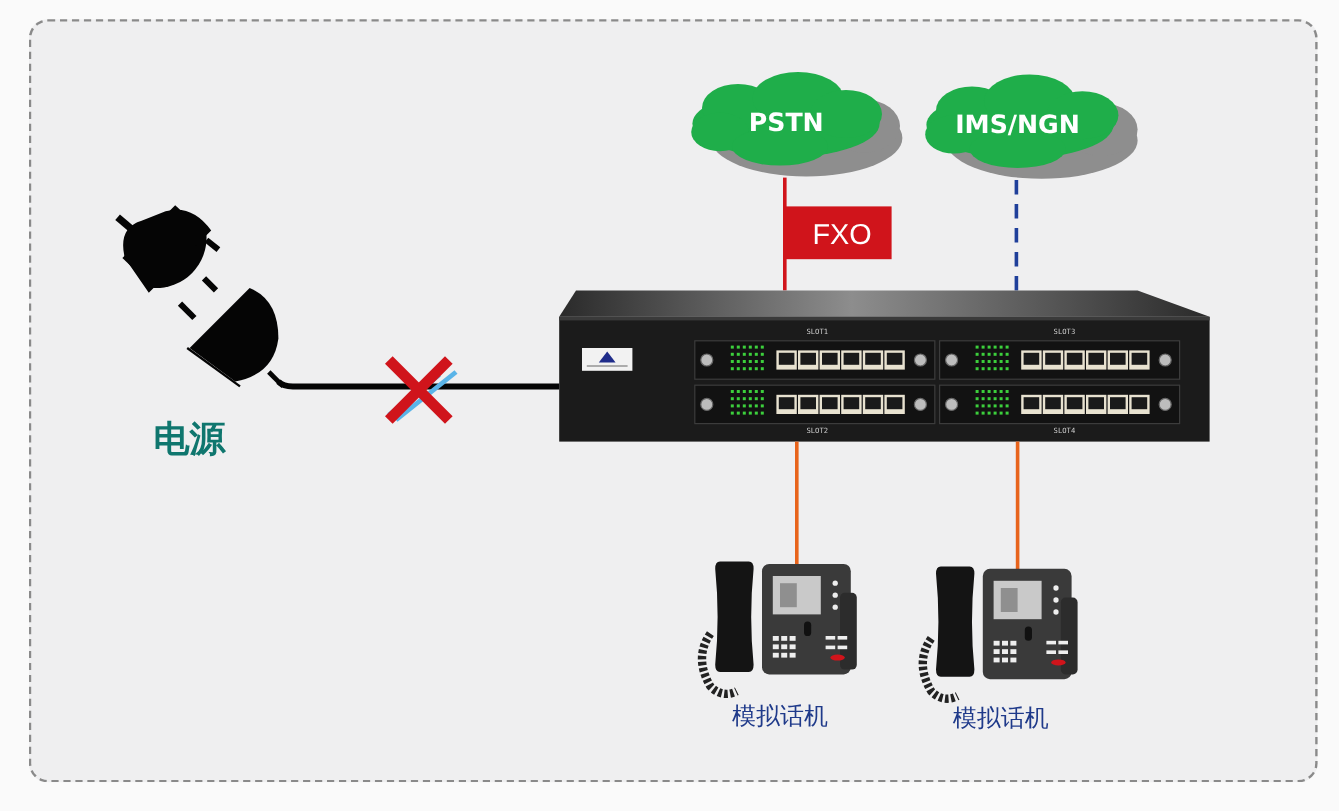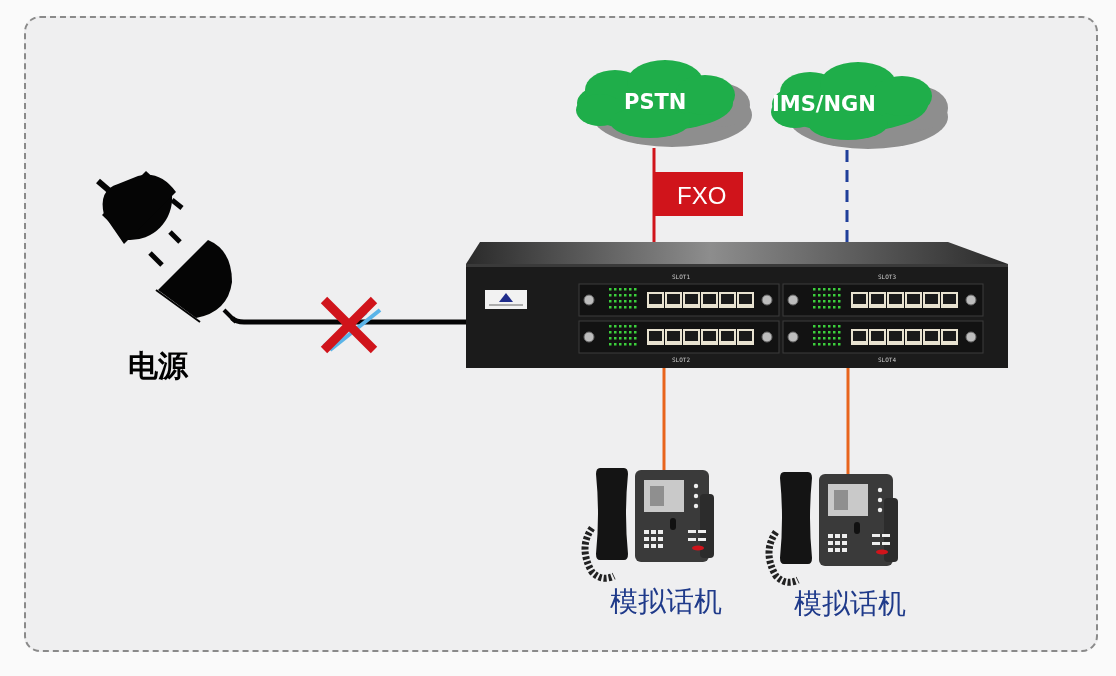--- a/index.html
+++ b/index.html
@@ -2,22 +2,22 @@
 <html><head>
 <meta charset="utf-8">
 <style>
   html,body{margin:0;padding:0;}
   body{width:1116px;height:676px;background:#fafafa;position:relative;overflow:hidden;font-family:"DejaVu Sans",sans-serif;}
   .frame{position:absolute;left:24px;top:16px;width:1074px;height:636px;border:2px dashed #8a8a8a;border-radius:16px;background:#efeff0;box-sizing:border-box;}
   svg{position:absolute;left:0;top:0;}
   .lbl{position:absolute;white-space:nowrap;text-align:right;}
   .cloud-text{color:#fff;font-weight:bold;font-size:21px;font-family:"DejaVu Sans",sans-serif;}
   .fxo-text{color:#fff;font-size:24px;font-family:"Liberation Sans",sans-serif;}
-  .power-text{color:#000000;font-weight:bold;font-size:30px;font-family:"DejaVu Sans",sans-serif;}
-  .phone-text{color:#1f3a8a;font-size:28px;font-family:Liberation Serif, serif;}
+  .power-text{color:#0f766e;font-weight:bold;font-size:30px;font-family:"DejaVu Sans",sans-serif;}
+  .phone-text{color:#1f3a8a;font-size:20px;font-family:Liberation Serif, serif;}
   .slot{color:#ccc;font-size:6px;font-family:"DejaVu Sans Mono",monospace;}
 </style>
 </head>
 <body>
 
 <div class="frame"></div>
 
 <svg width="1116" height="676">
   <defs>
     <linearGradient id="topg" x1="0" x2="1" y1="0" y2="0">
@@ -312,21 +312,21 @@
         <rect x="872" y="542" width="8" height="3" fill="#eee"></rect>
         <rect x="882" y="542" width="8" height="3" fill="#eee"></rect>
         <ellipse cx="882" cy="552" rx="6" ry="2.5" fill="#d0141b"></ellipse>
         <rect x="854" y="522" width="6" height="12" rx="3" fill="#111"></rect>
         <path d="M784,472 h24 q4,0 4,6 q-4,40 0,80 q0,6 -4,6 h-24 q-4,0 -4,-6 q4,-40 0,-80 q0,-6 4,-6 z" fill="#141414"></path>
       </g>
     </g>
 </svg>
 
 <div class="lbl cloud-text" style="left:624px;top:90px;">PSTN</div>
-<div class="lbl cloud-text" style="left:772px;top:92px;">IMS/NGN</div>
+<div class="lbl cloud-text" style="left:796px;top:92px;">IMS/NGN</div>
 <div class="lbl fxo-text" style="left:677px;top:182px;">FXO</div>
 <div class="lbl power-text" style="left:128px;top:346px;">电源</div>
 <div class="lbl phone-text" style="left:610px;top:583px;">模拟话机</div>
 <div class="lbl phone-text" style="left:794px;top:585px;">模拟话机</div>
 
 <div class="lbl slot" style="left:672px;top:273px;">SLOT1</div>
 <div class="lbl slot" style="left:878px;top:273px;">SLOT3</div>
 <div class="lbl slot" style="left:672px;top:356px;">SLOT2</div>
 <div class="lbl slot" style="left:878px;top:356px;">SLOT4</div>
 

